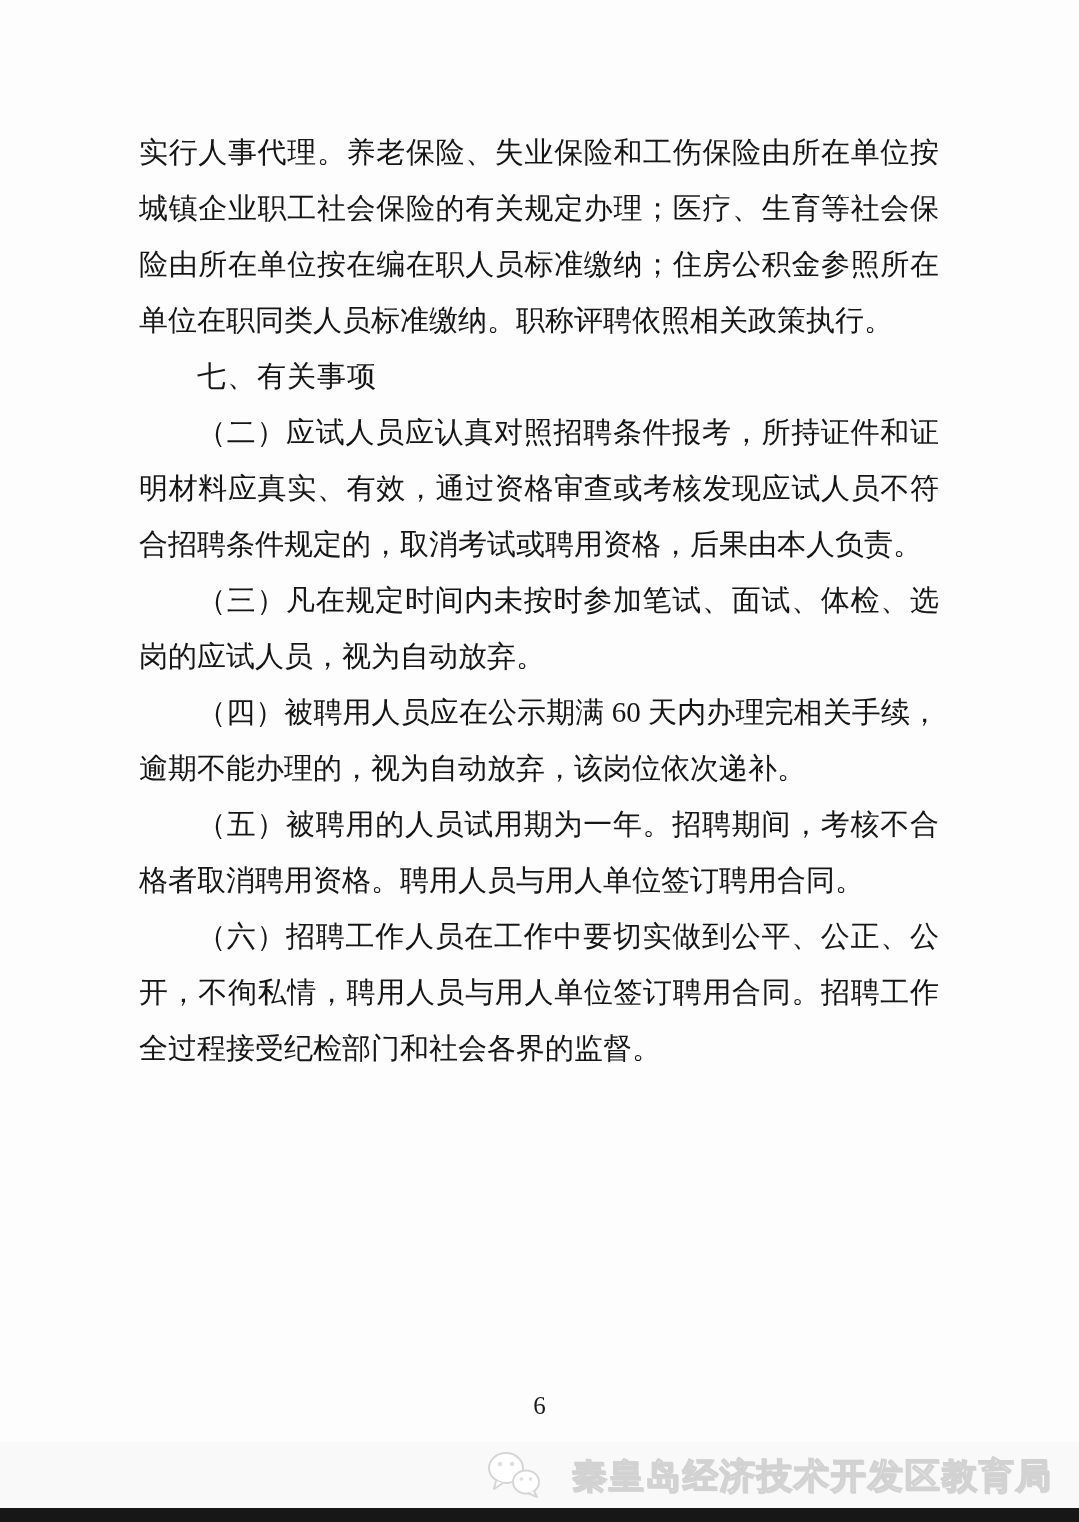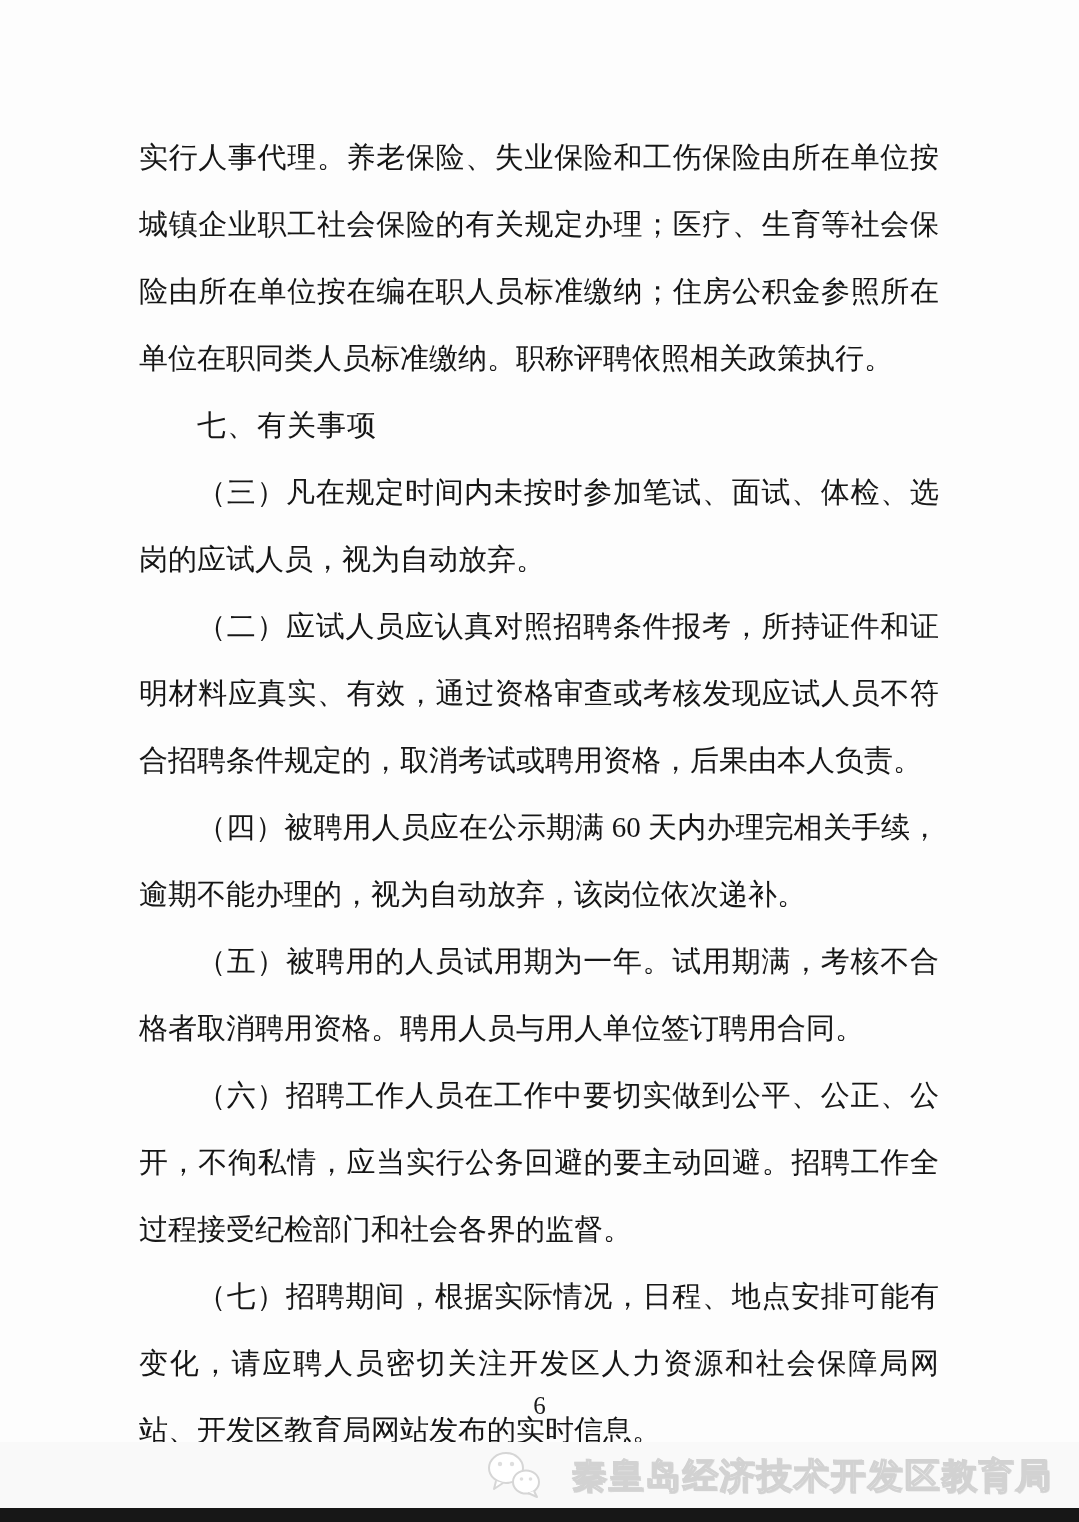--- a/index.html
+++ b/index.html
@@ -26,21 +26,21 @@
     width: 800px;
     color: #161616;
     font-size: 29px;
     line-height: 51px;
     text-align: justify;
   }
   .doc-body p, .doc-body h3 {
     margin: 0;
     padding: 0;
     font-size: 29px;
-    line-height: 67px;
+    line-height: 56px;
   }
   .para-continuation {
     text-indent: 0;
   }
   .para-item {
     text-indent: 2em;
   }
   .section-heading {
     text-indent: 2em;
     font-weight: 400;
@@ -94,26 +94,25 @@
   }
 </style>
 </head>
 <body>
 
 <div class="scan-page">
 
   <div class="doc-body">
     <p class="para-continuation">实行人事代理。养老保险、失业保险和工伤保险由所在单位按城镇企业职工社会保险的有关规定办理；医疗、生育等社会保险由所在单位按在编在职人员标准缴纳；住房公积金参照所在单位在职同类人员标准缴纳。职称评聘依照相关政策执行。</p>
     <h3 class="section-heading">七、有关事项</h3>
+    <p class="para-item">（二）应试人员应认真对照招聘条件报考，所持证件和证明材料应真实、有效，通过资格审查或考核发现应试人员不符合招聘条件规定的，取消考试或聘用资格，后果由本人负责。</p>
     <p class="para-item">（三）凡在规定时间内未按时参加笔试、面试、体检、选岗的应试人员，视为自动放弃。</p>
-    <p class="para-item">（二）应试人员应认真对照招聘条件报考，所持证件和证明材料应真实、有效，通过资格审查或考核发现应试人员不符合招聘条件规定的，取消考试或聘用资格，后果由本人负责。</p>
     <p class="para-item">（四）被聘用人员应在公示期满 60 天内办理完相关手续，逾期不能办理的，视为自动放弃，该岗位依次递补。</p>
-    <p class="para-item">（五）被聘用的人员试用期为一年。试用期满，考核不合格者取消聘用资格。聘用人员与用人单位签订聘用合同。</p>
-    <p class="para-item">（六）招聘工作人员在工作中要切实做到公平、公正、公开，不徇私情，应当实行公务回避的要主动回避。招聘工作全过程接受纪检部门和社会各界的监督。</p>
-    <p class="para-item">（七）招聘期间，根据实际情况，日程、地点安排可能有变化，请应聘人员密切关注开发区人力资源和社会保障局网站、开发区教育局网站发布的实时信息。</p>
+    <p class="para-item">（五）被聘用的人员试用期为一年。招聘期间，考核不合格者取消聘用资格。聘用人员与用人单位签订聘用合同。</p>
+    <p class="para-item">（六）招聘工作人员在工作中要切实做到公平、公正、公开，不徇私情，聘用人员与用人单位签订聘用合同。招聘工作全过程接受纪检部门和社会各界的监督。</p>
   </div>
 
   <div class="page-number">6</div>
 
   <div class="footer-strip"></div>
 
   <div class="watermark">
     <span>
       <svg width="60" height="50" viewBox="0 0 60 50" aria-hidden="true">
         <ellipse cx="22" cy="19" rx="17" ry="15" fill="#ffffff" stroke="#d6d6d6" stroke-width="2"></ellipse>

